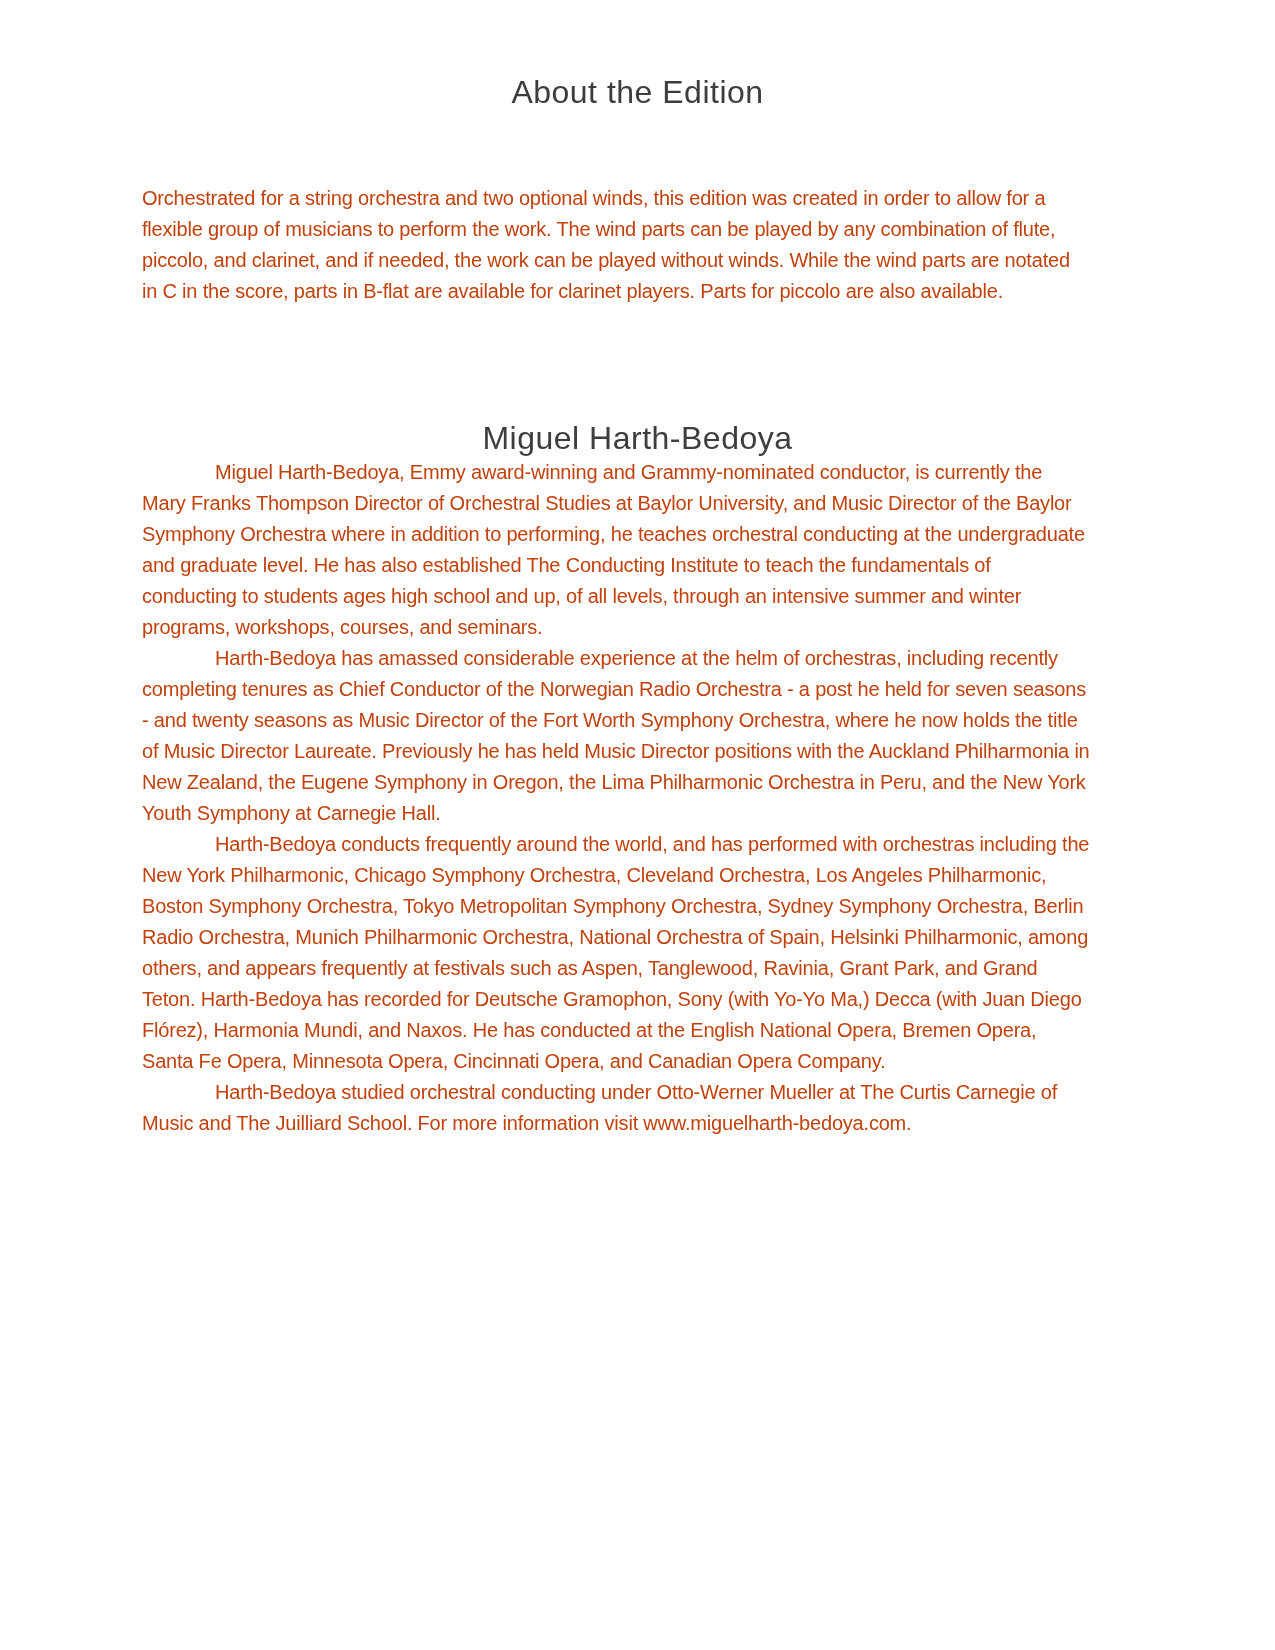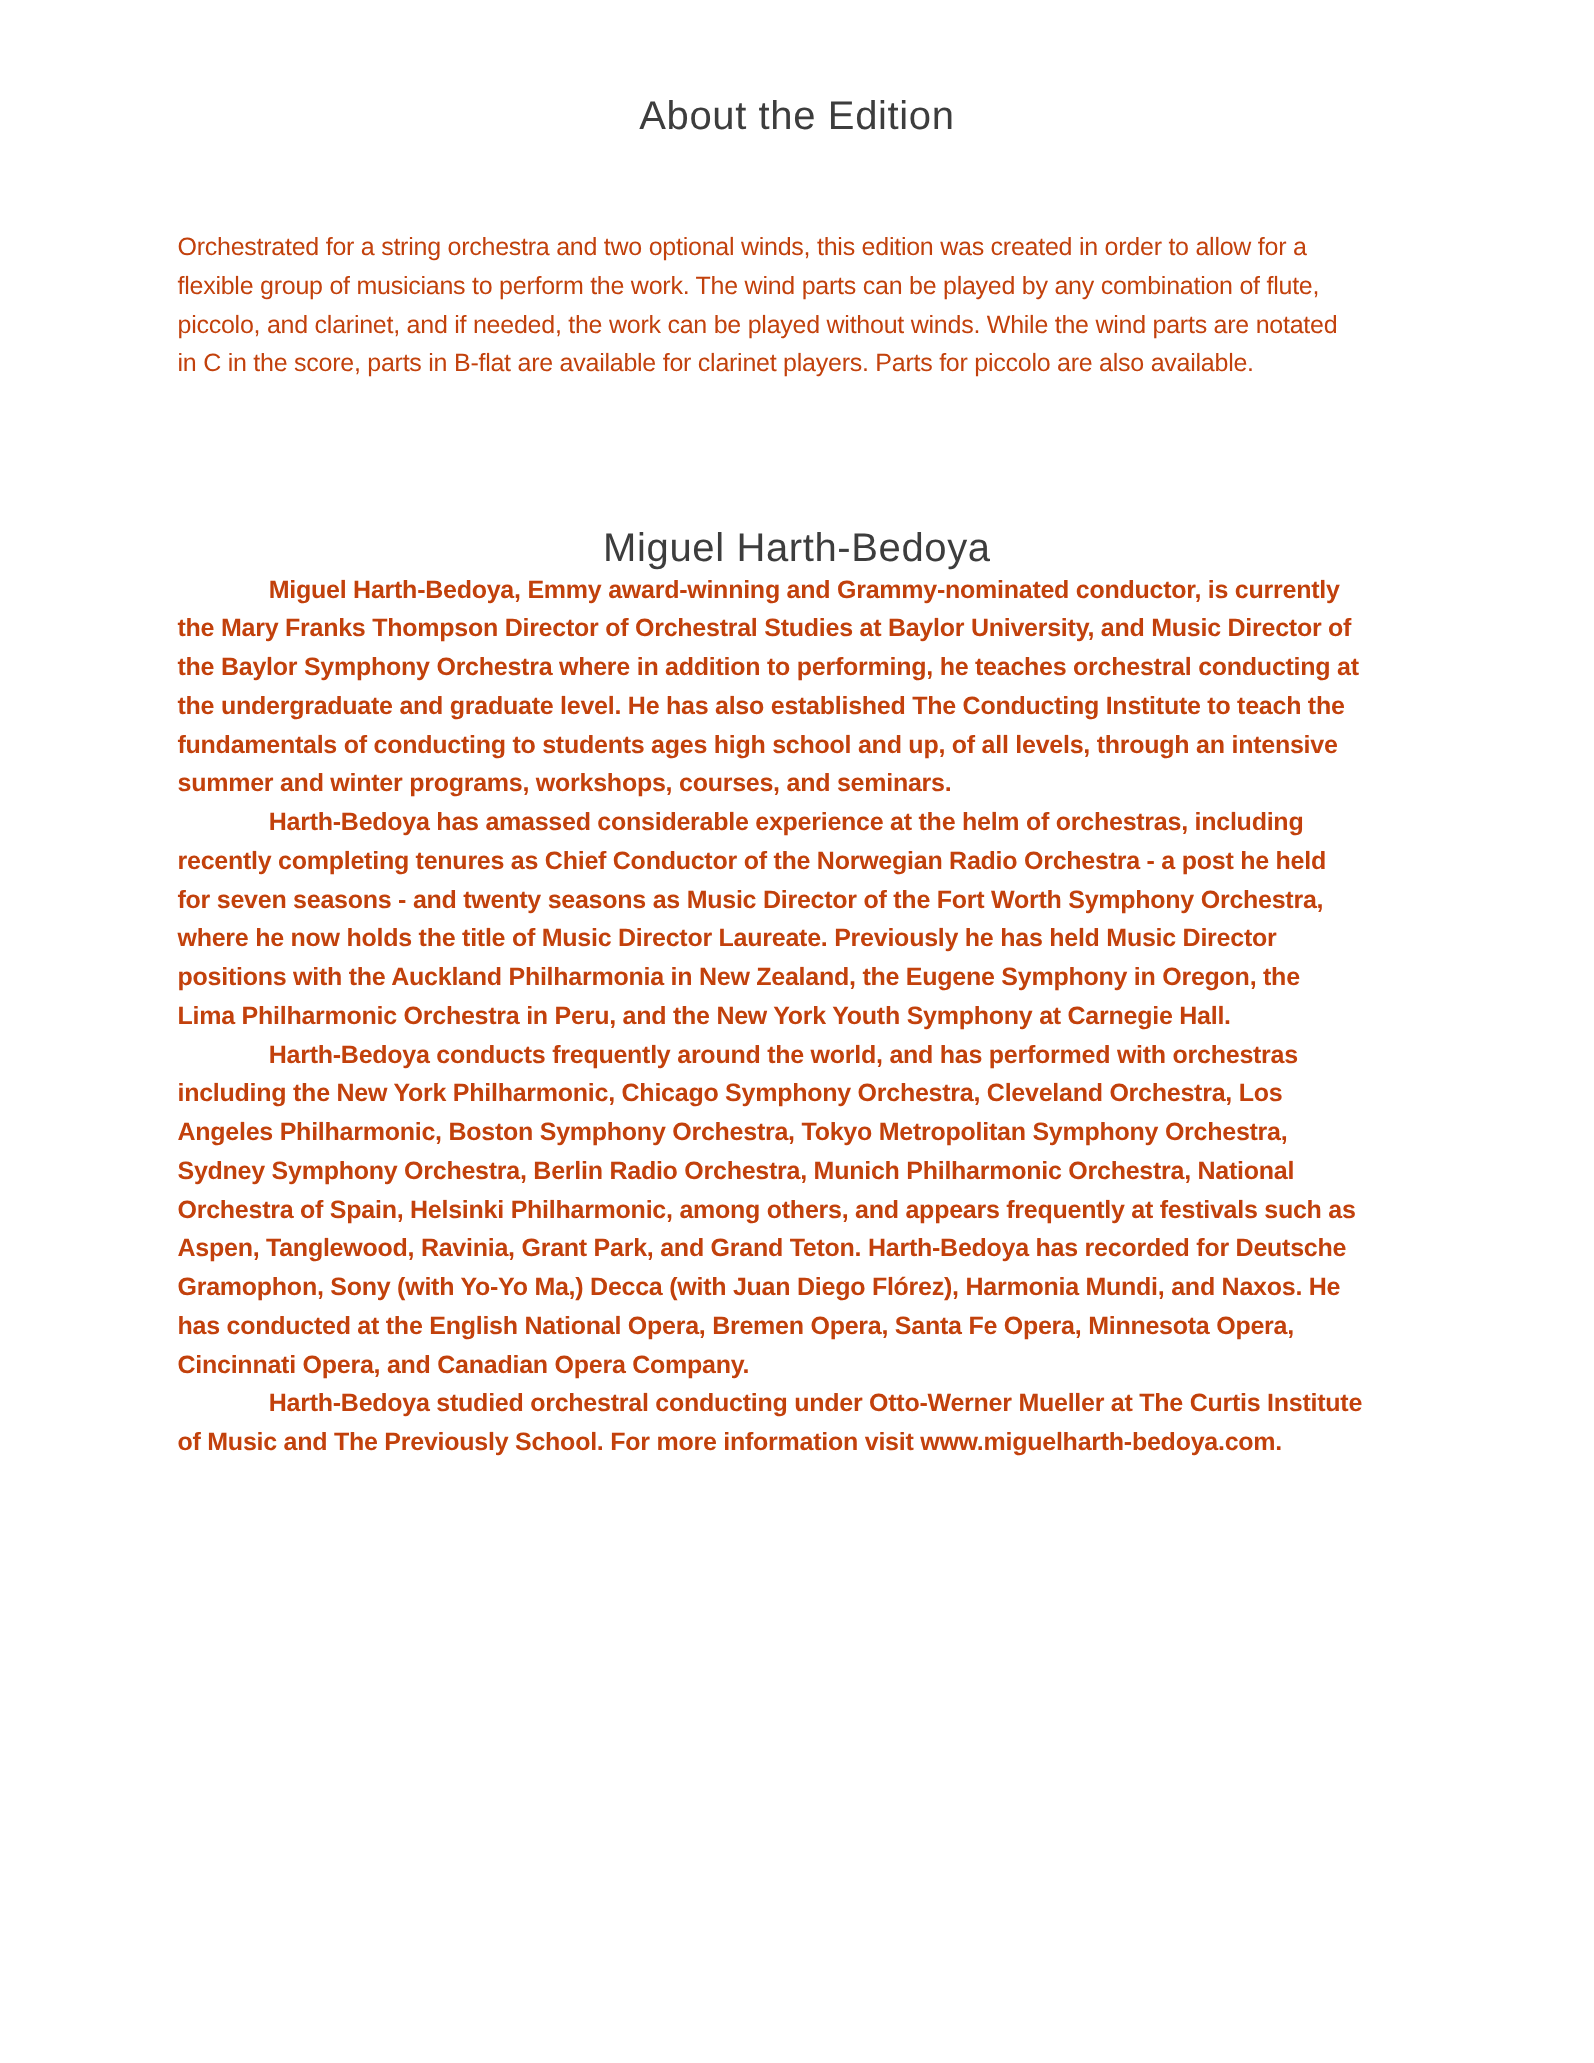--- a/index.html
+++ b/index.html
@@ -40,35 +40,34 @@
     font-size: 20px;
     line-height: 31px;
     letter-spacing: -0.2px;
     color: #c2410c;
     max-width: 948px;
     margin: 0;
     text-align: left;
   }
   .para.indent {
     text-indent: 73px;
-    font-weight: bold;
   }
 </style>
 </head>
 <body>
 
 <div class="page">
 
   <h1 class="heading heading-first">About the Edition</h1>
 
   <p class="para">Orchestrated for a string orchestra and two optional winds, this edition was created in order to allow for a flexible group of musicians to perform the work. The wind parts can be played by any combination of flute, piccolo, and clarinet, and if needed, the work can be played without winds. While the wind parts are notated in C in the score, parts in B-flat are available for clarinet players. Parts for piccolo are also available.</p>
 
   <h1 class="heading heading-second">Miguel Harth-Bedoya</h1>
 
   <p class="para indent">Miguel Harth-Bedoya, Emmy award-winning and Grammy-nominated conductor, is currently the Mary Franks Thompson Director of Orchestral Studies at Baylor University, and Music Director of the Baylor Symphony Orchestra where in addition to performing, he teaches orchestral conducting at the undergraduate and graduate level. He has also established The Conducting Institute to teach the fundamentals of conducting to students ages high school and up, of all levels, through an intensive summer and winter programs, workshops, courses, and seminars.</p>
 
   <p class="para indent">Harth-Bedoya has amassed considerable experience at the helm of orchestras, including recently completing tenures as Chief Conductor of the Norwegian Radio Orchestra - a post he held for seven seasons - and twenty seasons as Music Director of the Fort Worth Symphony Orchestra, where he now holds the title of Music Director Laureate. Previously he has held Music Director positions with the Auckland Philharmonia in New Zealand, the Eugene Symphony in Oregon, the Lima Philharmonic Orchestra in Peru, and the New York Youth Symphony at Carnegie Hall.</p>
 
   <p class="para indent">Harth-Bedoya conducts frequently around the world, and has performed with orchestras including the New York Philharmonic, Chicago Symphony Orchestra, Cleveland Orchestra, Los Angeles Philharmonic, Boston Symphony Orchestra, Tokyo Metropolitan Symphony Orchestra, Sydney Symphony Orchestra, Berlin Radio Orchestra, Munich Philharmonic Orchestra, National Orchestra of Spain, Helsinki Philharmonic, among others, and appears frequently at festivals such as Aspen, Tanglewood, Ravinia, Grant Park, and Grand Teton. Harth-Bedoya has recorded for Deutsche Gramophon, Sony (with Yo-Yo Ma,) Decca (with Juan Diego Flórez), Harmonia Mundi, and Naxos. He has conducted at the English National Opera, Bremen Opera, Santa Fe Opera, Minnesota Opera, Cincinnati Opera, and Canadian Opera Company.</p>
 
-  <p class="para indent">Harth-Bedoya studied orchestral conducting under Otto-Werner Mueller at The Curtis Institute of Music and The Previously School. For more information visit www.miguelharth-bedoya.com.</p>
+  <p class="para indent">Harth-Bedoya studied orchestral conducting under Otto-Werner Mueller at The Curtis Carnegie of Music and The Juilliard School. For more information visit www.miguelharth-bedoya.com.</p>
 
 </div>
 
 </body></html>

